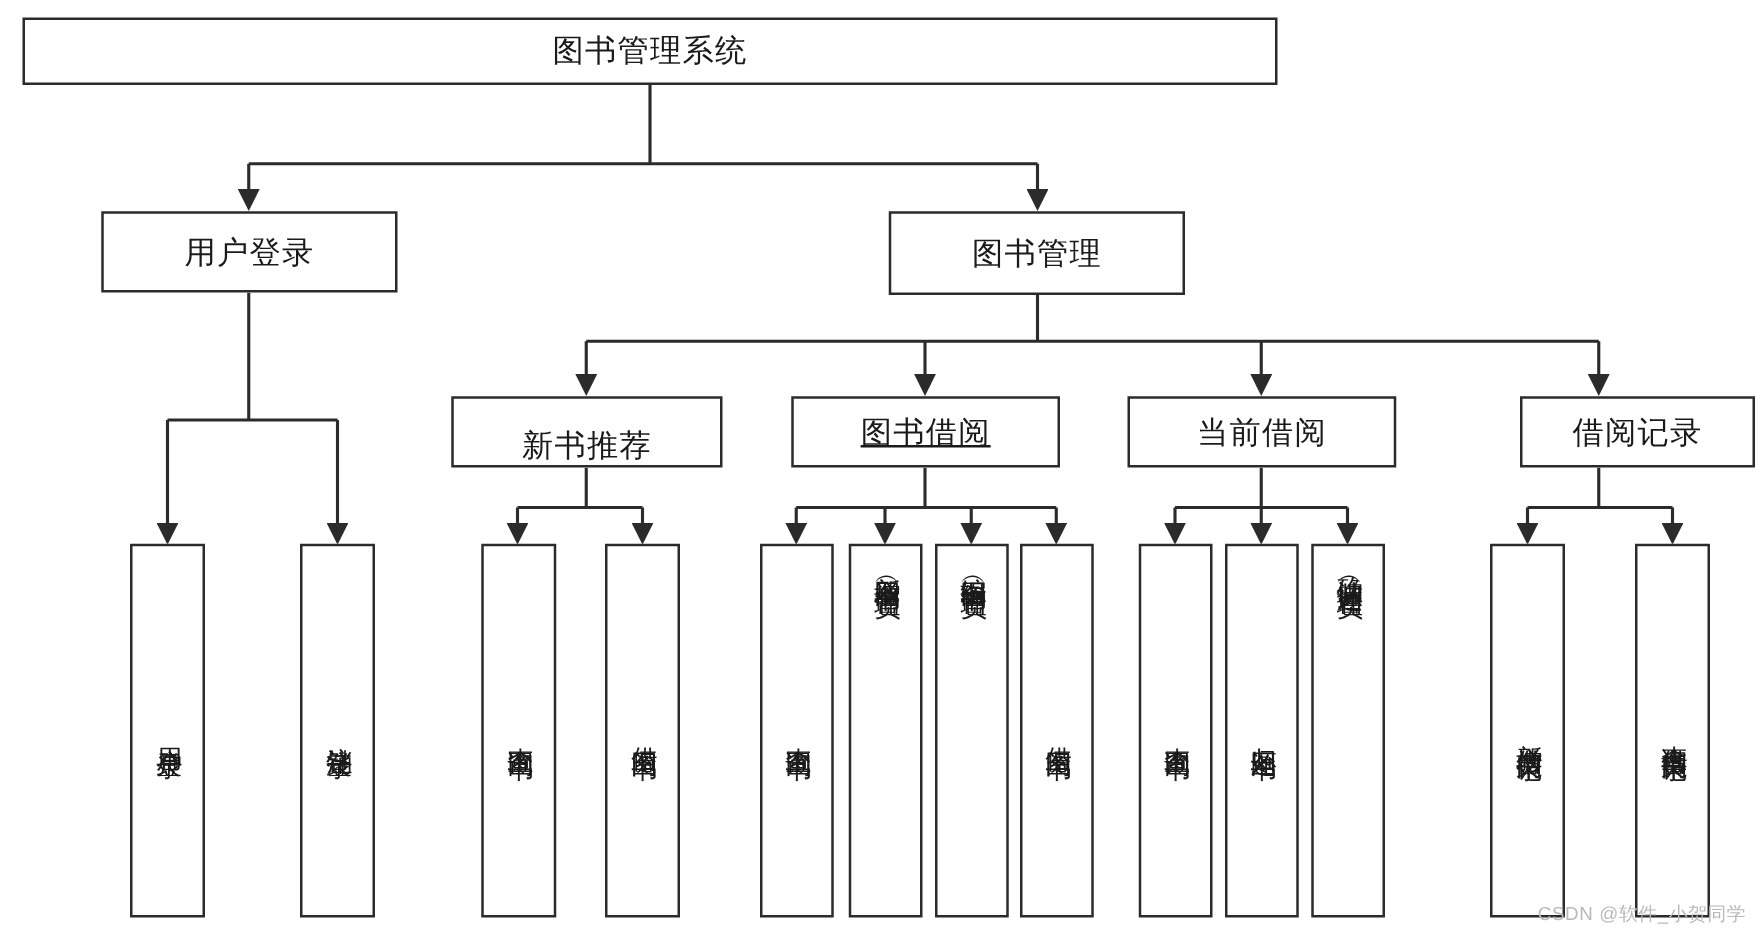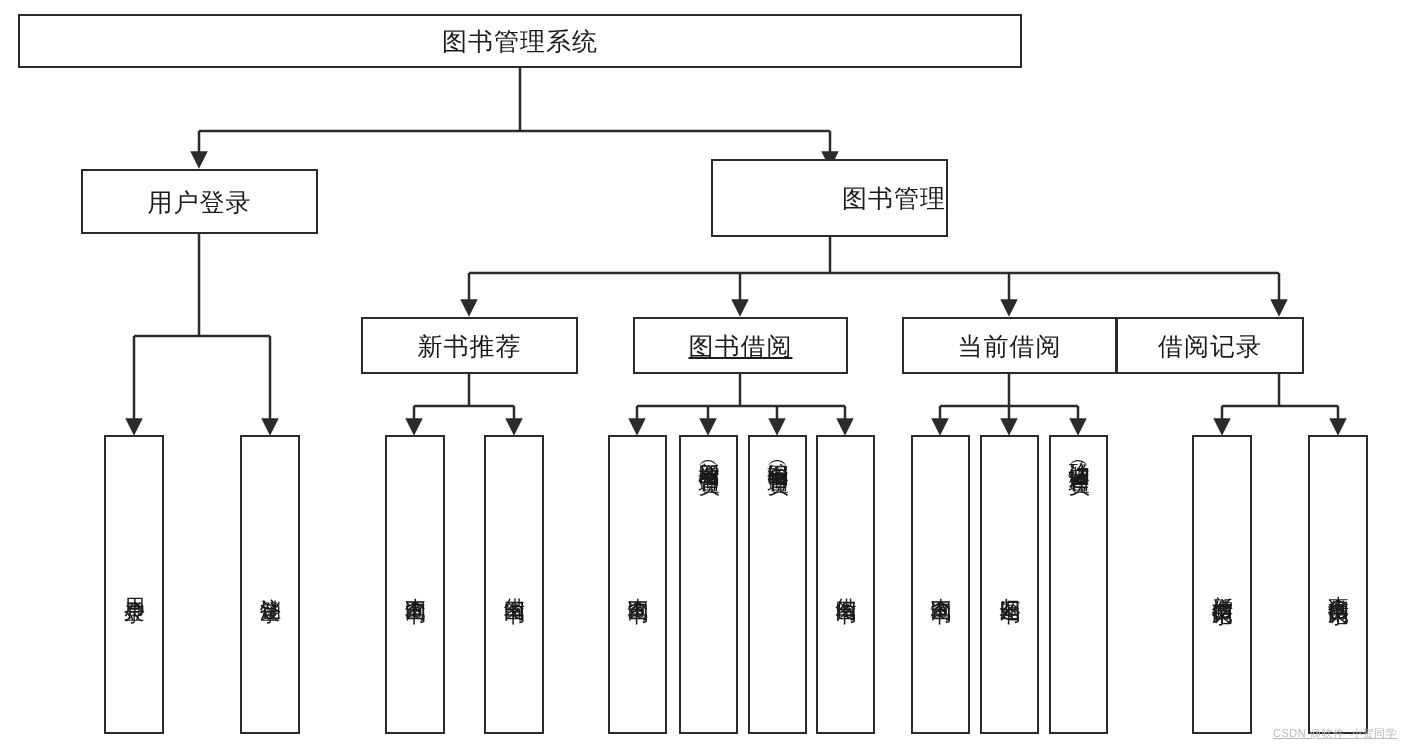--- a/index.html
+++ b/index.html
@@ -57,25 +57,24 @@
     white-space: nowrap;
   }
   .node.vert.center-text {
     align-items: center;
     padding-top: 0;
   }
   .watermark {
     position: absolute;
     right: 8px;
     bottom: 6px;
-    font-size: 11px;
+    font-size: 15px;
     color: #b9b9b9;
     letter-spacing: 0.5px;
     white-space: nowrap;
-    text-decoration: underline;
   }
 </style>
 </head>
 <body>
 
 <div id="diagram-root">
 
   <svg class="connectors" viewBox="0 0 1405 747">
     <defs>
       <marker id="arrow" viewBox="0 0 12 12" refX="6" refY="6" markerWidth="7" markerHeight="7" orient="auto-start-reverse">
@@ -127,37 +126,37 @@
   </svg>
 
   <div class="node horiz" style="left:18px; top:14px; width:1004px; height:54px;">
     <span class="node-label">图书管理系统</span>
   </div>
 
   <div class="node horiz" style="left:81px; top:169px; width:237px; height:65px;">
     <span class="node-label">用户登录</span>
   </div>
 
-  <div class="node horiz" style="left:711px; top:159px; width:237px; height:78px;justify-content:flex-end;">
+  <div class="node horiz" style="left:711px; top:169px; width:237px; height:67px;">
     <span class="node-label">图书管理</span>
   </div>
 
-  <div class="node horiz" style="left:361px; top:317px; width:217px; height:57px;">
+  <div class="node horiz" style="left:361px; top:317px; width:217px; height:57px;align-items:flex-end;">
     <span class="node-label">新书推荐</span>
   </div>
 
   <div class="node horiz" style="left:633px; top:317px; width:215px; height:57px;text-decoration:underline;">
     <span class="node-label">图书借阅</span>
   </div>
 
   <div class="node horiz" style="left:902px; top:317px; width:215px; height:57px;">
     <span class="node-label">当前借阅</span>
   </div>
 
-  <div class="node horiz" style="left:1116px; top:317px; width:188px; height:57px;">
+  <div class="node horiz" style="left:1216px; top:317px; width:188px; height:57px;">
     <span class="node-label">借阅记录</span>
   </div>
 
   <div class="node vert center-text" style="left:104px; top:435px; width:60px; height:299px;">
     <span class="node-label">用户登录</span>
   </div>
 
   <div class="node vert center-text" style="left:240px; top:435px; width:60px; height:299px;">
     <span class="node-label">注销登录</span>
   </div>

